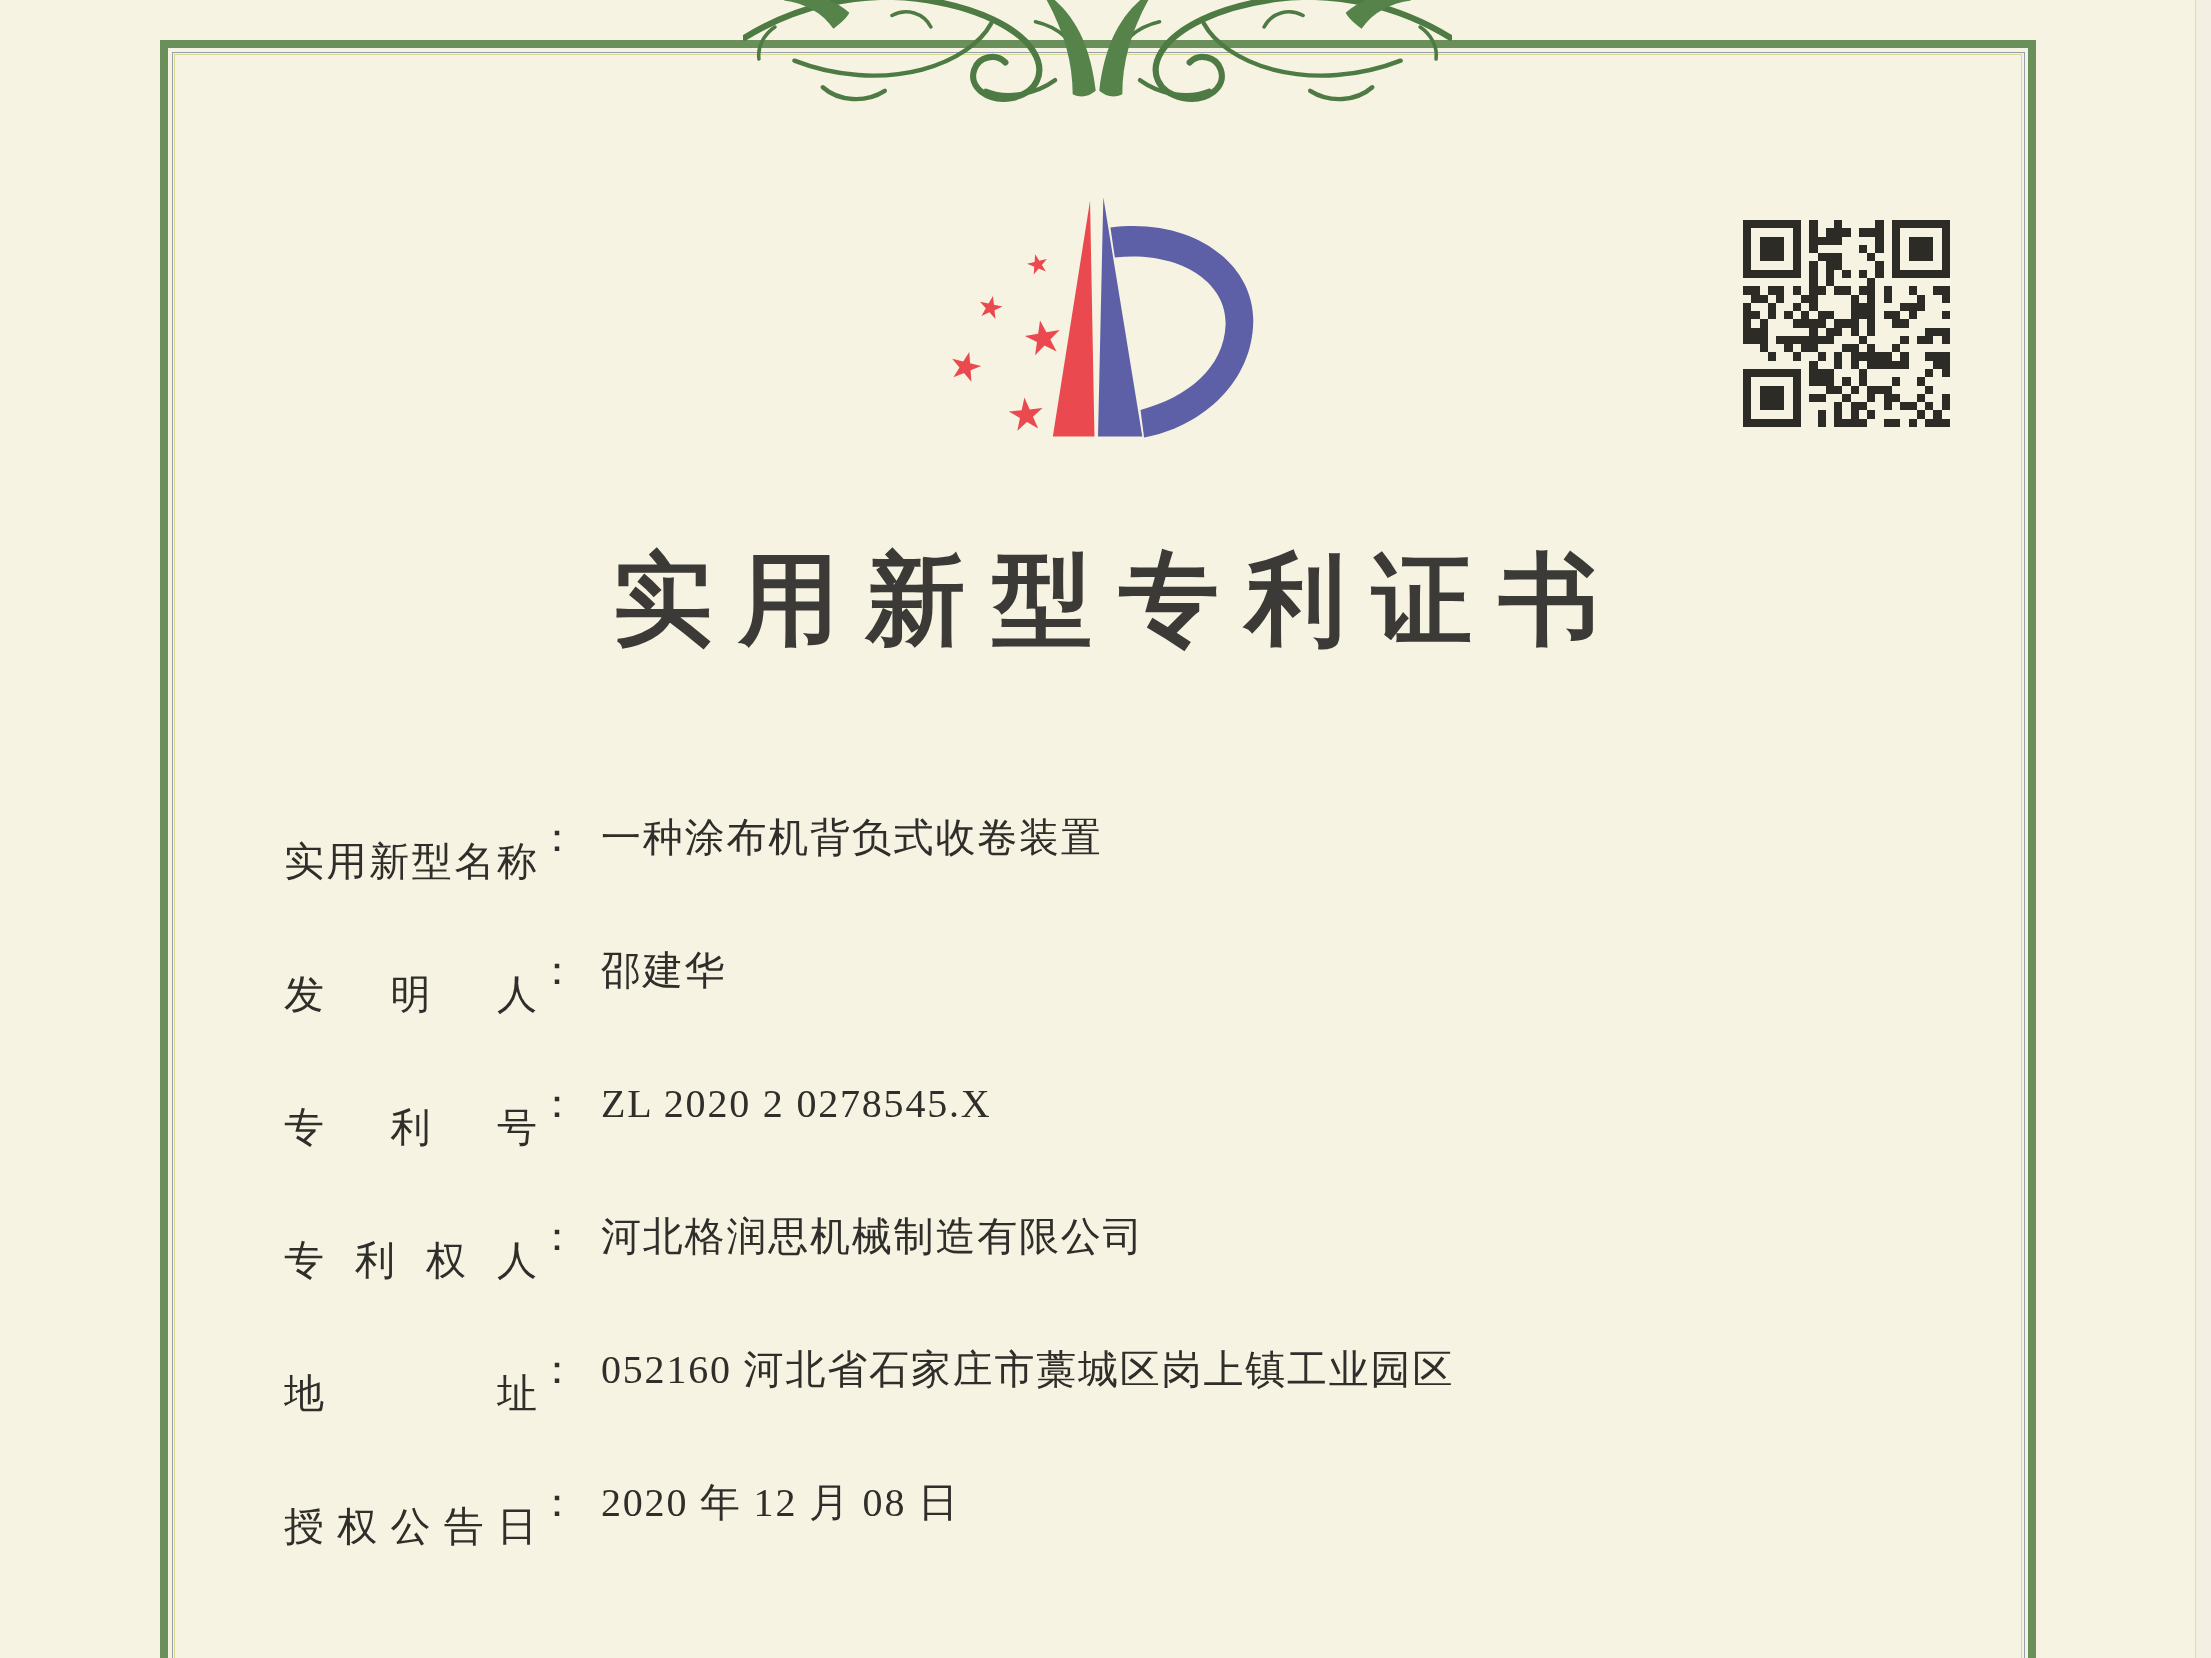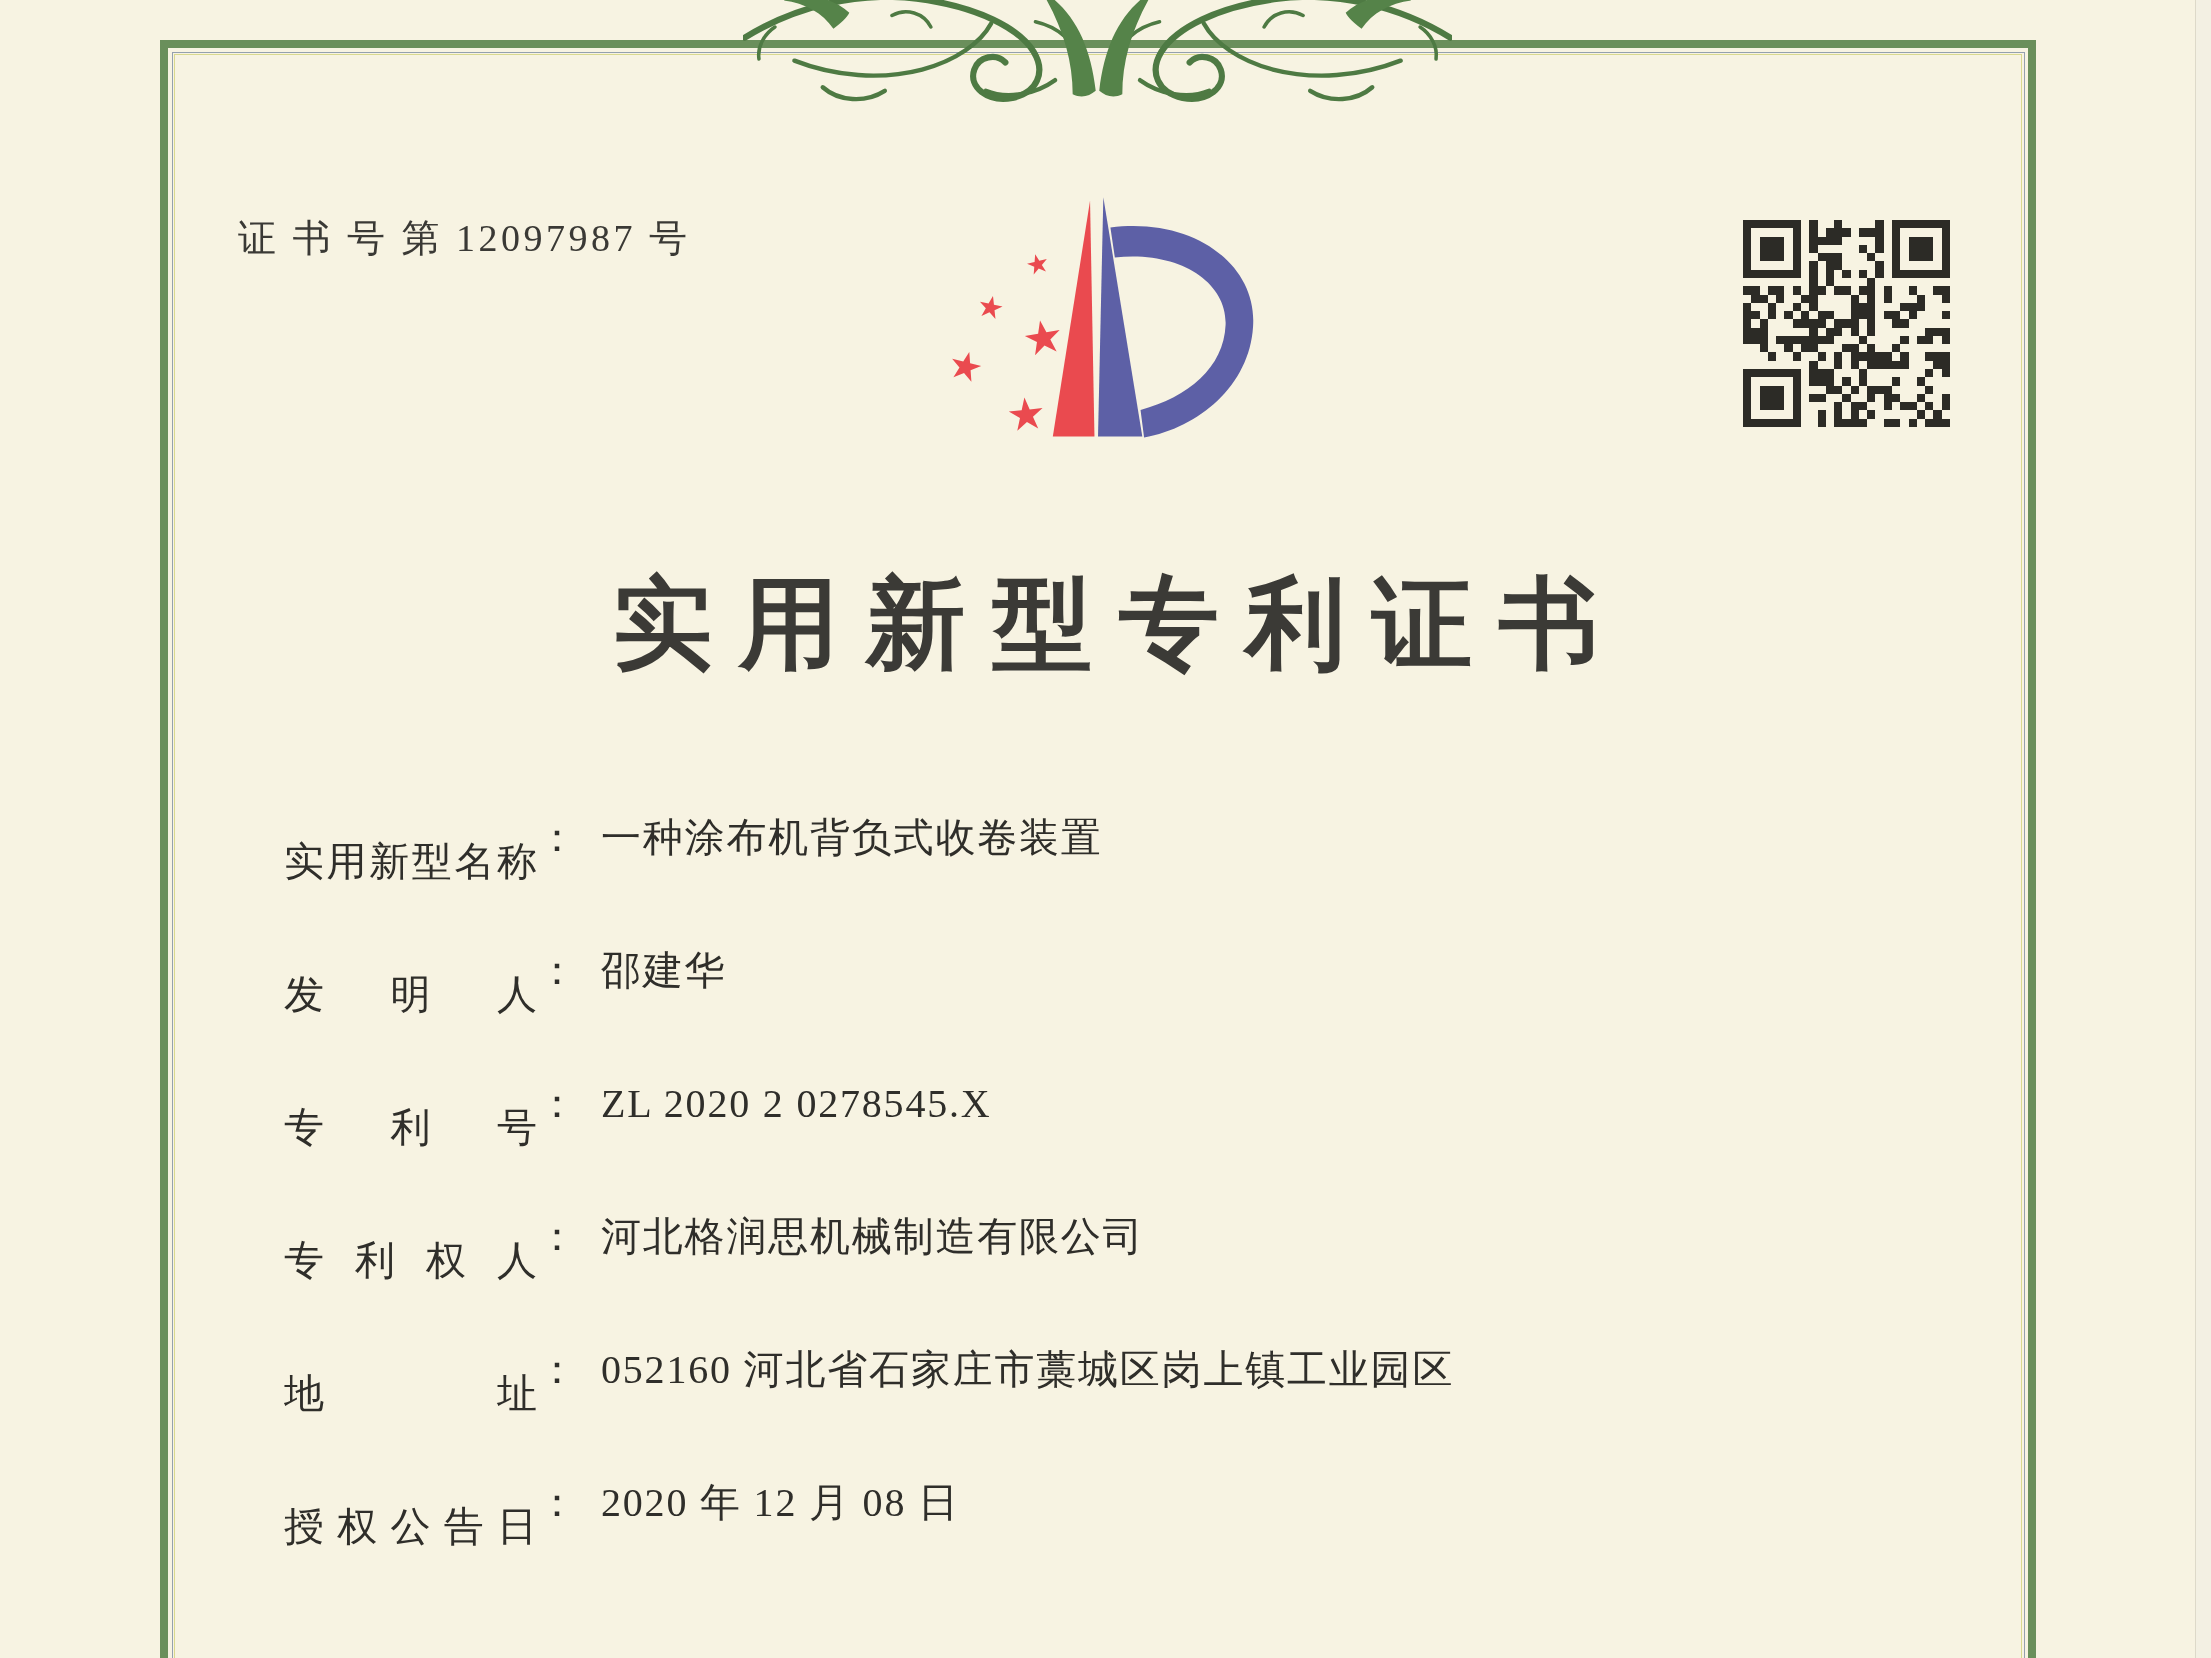--- a/index.html
+++ b/index.html
@@ -41,21 +41,21 @@
   .logo{
     position:absolute;left:940px;top:192px;width:324px;height:264px;
   }
   .qr{
     position:absolute;left:1743px;top:220px;width:207px;height:207px;
     display:grid;grid-template-columns:repeat(25,1fr);grid-template-rows:repeat(25,1fr);
   }
   .qr span{display:block;width:100%;height:100%;}
   .qr .b{background:#2c2b26;}
   .title{
-    position:absolute;left:0;top:558px;width:2211px;
+    position:absolute;left:0;top:534px;width:2211px;
     text-align:center;font-size:100px;font-weight:bold;color:#3b3a36;
     letter-spacing:26.6px;text-indent:26.6px;white-space:nowrap;
   }
   .fields{
     position:absolute;left:284px;top:816px;width:1773px;
     font-size:40px;color:#2f2e2a;
   }
   .row{
     height:43px;line-height:43px;margin-bottom:90px;
     white-space:nowrap;position:relative;
@@ -92,21 +92,20 @@
         <path d="M160,118 c-22,14 -52,12 -70,-4" stroke-width="5"></path>
         <path d="M330,40 c26,6 44,22 48,44" stroke-width="4"></path>
         <path d="M398,118 C392,64 372,26 336,4 C360,44 372,82 372,122 C382,127 391,124 398,118 Z" fill="#558349" stroke="none"></path>
         <path d="M352,106 C330,122 298,128 274,118" stroke-width="5"></path>
         <path d="M36,46 c-12,8 -20,22 -18,36" stroke-width="4"></path>
       </g>
       <use href="#orn-half" transform="translate(800,0) scale(-1,1)"></use>
     </g>
   </svg>
 
-  <div class="cert-no">证 书 号 第 12097987 号</div>
 
   <svg class="logo" viewBox="0 0 365 298">
     <polygon points="169,10 127,276 174,276" fill="#ea4a4f"></polygon>
     <polygon points="184,6 178,276 228,276" fill="#5d60a6"></polygon>
     <path d="M192,40 C286,28 358,82 353,152 C349,218 292,266 230,277 L226,246 C280,231 320,198 322,150 C324,102 270,66 197,74 Z" fill="#5d60a6"></path>
     <g fill="#ea4a4f" font-family="'DejaVu Sans',sans-serif">
       <text x="96" y="92" font-size="30" transform="rotate(-14 108 80)">★</text>
       <text x="42" y="142" font-size="34" transform="rotate(12 58 128)">★</text>
       <text x="92" y="182" font-size="52" transform="rotate(-10 116 160)">★</text>
       <text x="10" y="212" font-size="44" transform="rotate(14 30 192)">★</text>

